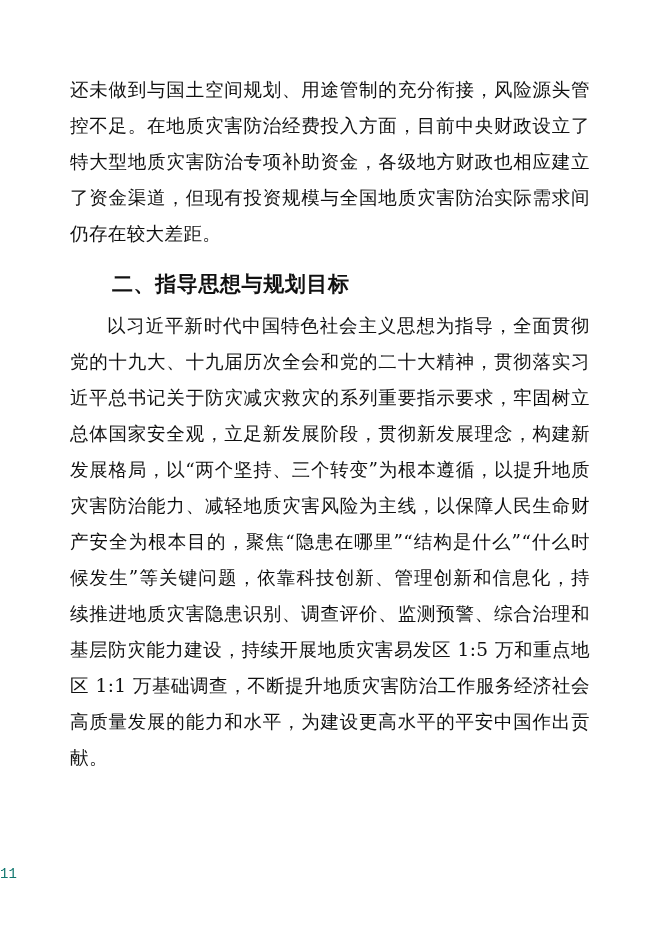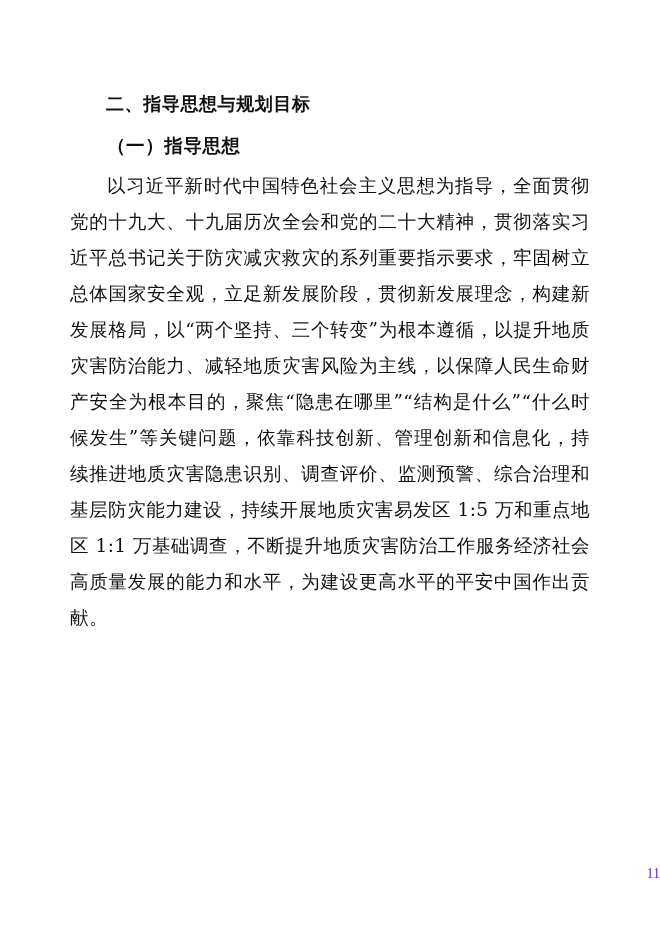--- a/index.html
+++ b/index.html
@@ -35,53 +35,53 @@
     text-align: justify;
     text-justify: inter-ideograph;
   }
   .para.no-indent {
     text-indent: 0;
   }
   .heading-1 {
     margin: 14px 0 6px 0;
     text-indent: 2em;
     font-weight: bold;
-    font-size: 18px;
+    font-size: 21px;
     line-height: 36px;
     letter-spacing: 0.6px;
   }
   .heading-2 {
     margin: 6px 0 4px 0;
     text-indent: 2em;
     font-weight: bold;
     font-size: 18.5px;
     line-height: 36px;
     letter-spacing: 0.6px;
   }
   .page-number {
     position: absolute;
     left: 0;
     right: 0;
     bottom: 52px;
-    text-align: right;
+    text-align: left;
     font-size: 14px;
-    font-family: Liberation Serif, serif;
-    color: #6d28d9;
+    font-family: Liberation Mono, monospace;
+    color: #0f766e;
   }
 </style>
 </head>
 <body>
 
 <div class="page">
   <div class="doc-body">
 
+    <p class="para no-indent">还未做到与国土空间规划、用途管制的充分衔接，风险源头管控不足。在地质灾害防治经费投入方面，目前中央财政设立了特大型地质灾害防治专项补助资金，各级地方财政也相应建立了资金渠道，但现有投资规模与全国地质灾害防治实际需求间仍存在较大差距。</p>
 
     <p class="heading-1">二、指导思想与规划目标</p>
 
-    <p class="heading-2">（一）指导思想</p>
 
     <p class="para">以习近平新时代中国特色社会主义思想为指导，全面贯彻党的十九大、十九届历次全会和党的二十大精神，贯彻落实习近平总书记关于防灾减灾救灾的系列重要指示要求，牢固树立总体国家安全观，立足新发展阶段，贯彻新发展理念，构建新发展格局，以“两个坚持、三个转变”为根本遵循，以提升地质灾害防治能力、减轻地质灾害风险为主线，以保障人民生命财产安全为根本目的，聚焦“隐患在哪里”“结构是什么”“什么时候发生”等关键问题，依靠科技创新、管理创新和信息化，持续推进地质灾害隐患识别、调查评价、监测预警、综合治理和基层防灾能力建设，持续开展地质灾害易发区 1:5 万和重点地区 1:1 万基础调查，不断提升地质灾害防治工作服务经济社会高质量发展的能力和水平，为建设更高水平的平安中国作出贡献。</p>
 
 
   </div>
 
   <div class="page-number">11</div>
 </div>
 
 </body></html>

